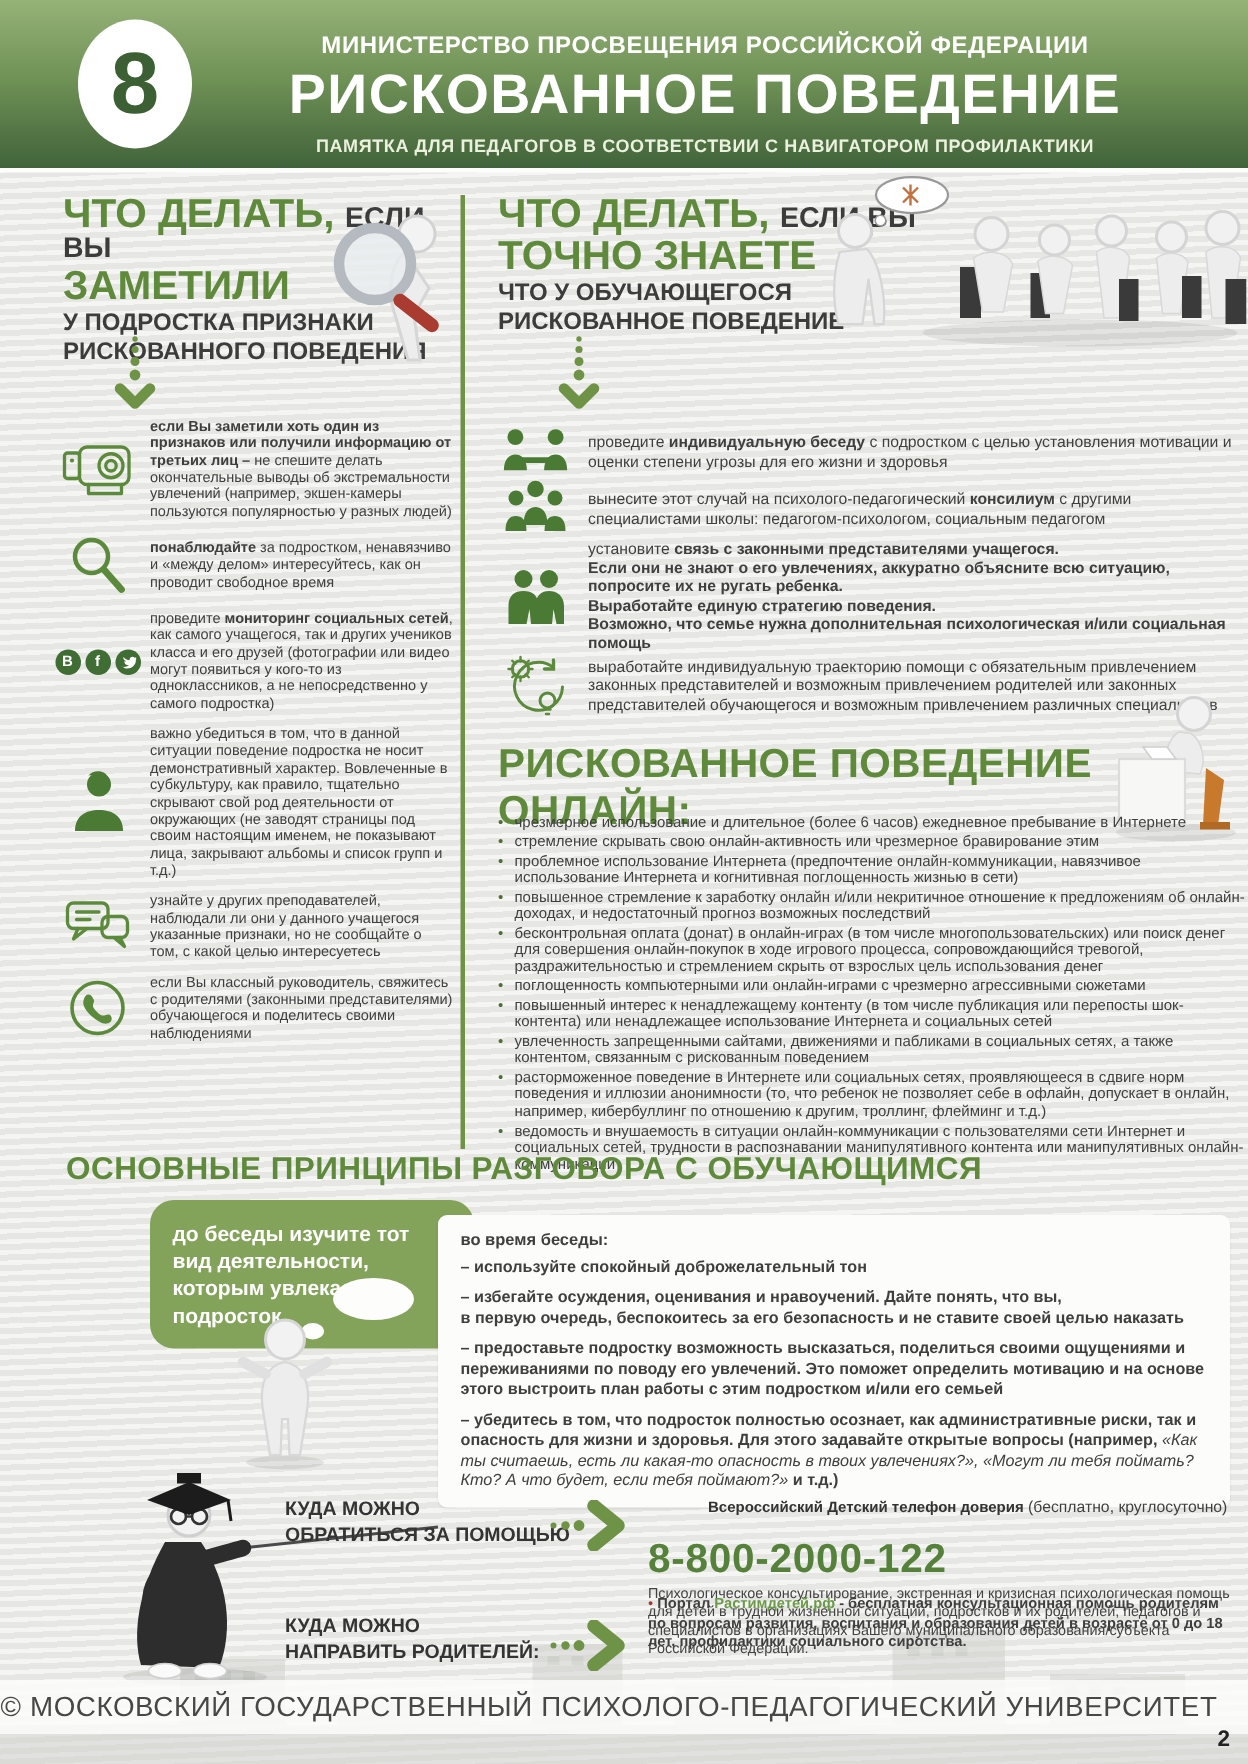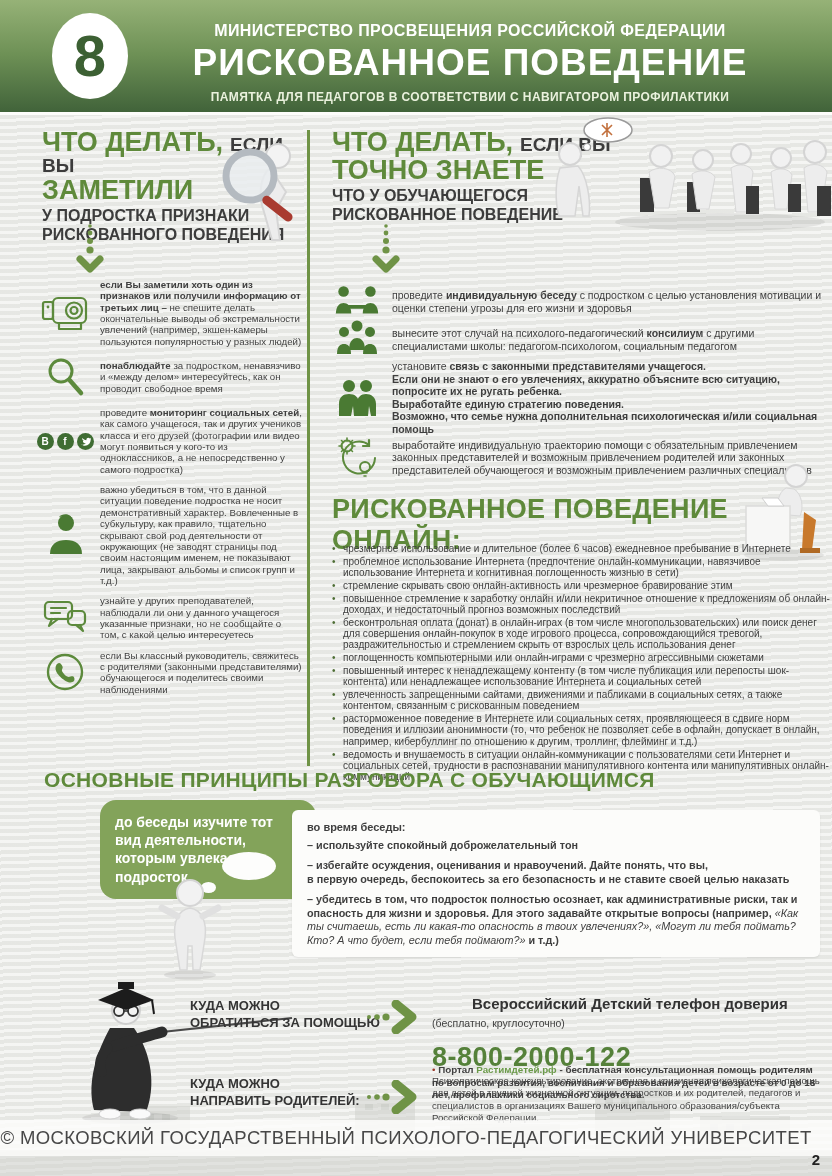--- a/index.html
+++ b/index.html
@@ -52,21 +52,21 @@
   .tail2{position:absolute;left:201px;top:882px;width:15px;height:11px;background:#fdfdfc;border-radius:50%;}
   .talk-box{position:absolute;left:292px;top:810px;width:528px;background:#fcfcfa;border-radius:6px;
     box-shadow:0 1px 2px rgba(0,0,0,.08);padding:11px 15px 10px 15px;box-sizing:border-box;}
   .talk-box .bh{font-size:11px;font-weight:800;margin-bottom:6px;}
   .tp{font-size:10.8px;line-height:1.25;margin:0 0 7px 0;white-space:pre-line;}
   
   .hlabel{position:absolute;width:200px;font-size:13px;font-weight:800;color:#343434;line-height:1.3;}
   .lab1{left:190px;top:998px;}
   .lab2{left:190px;top:1076px;}
   .hot{position:absolute;left:432px;top:995px;width:394px;}
-  .hot .nm{font-size:15px;font-weight:800;color:#333;padding-left:40px;}
+  .hot .nm{font-size:10px;font-weight:800;color:#333;padding-left:40px;}
   .hot .nt{font-size:10.5px;color:#3f3f3f;}
   .hot .ph{font-size:27px;font-weight:800;color:#55813a;letter-spacing:.5px;margin:11px 0 2px 0;}
   .hot .ds{font-size:9.6px;line-height:1.3;color:#434343;}
   .parents{position:absolute;left:432px;top:1064px;width:394px;font-size:9.8px;line-height:1.3;}
   .parents p{margin:0;white-space:pre-line;}
   .arrow-h{position:absolute;}
   .a1{left:364px;top:1000px;} .a2{left:364px;top:1080px;}
   
   .city{position:absolute;left:0;top:1058px;width:832px;height:118px;opacity:.5;}
   .foot-band{position:absolute;left:0;top:1120px;width:832px;height:36px;background:rgba(252,252,250,.85);}
@@ -317,22 +317,22 @@
     <circle cx="58" cy="16" r="11" fill="#f2f2f2" stroke="#d4d4d4" stroke-width="2"></circle>
     <path d="M48 28c-8 4-10 18-8 26l22 2c4-8 2-22-6-27z" fill="#ededed" stroke="#d8d8d8"></path>
     <path d="M66 52 l12 8 -4 30 h-10 z" fill="#c8792c"></path>
       <rect x="62" y="88" width="20" height="5" fill="#b06a24"></rect>
     <rect x="8" y="46" width="44" height="44" fill="#f7f7f6" stroke="#dcdcda" stroke-width="1.5"></rect>
     <path d="M24 38 h16 l6 8 h-16 z" fill="#fff" stroke="#cfcfcf"></path>
     </svg>
 
   <div class="bullets">
     <div class="bullet">чрезмерное использование и длительное (более 6 часов) ежедневное пребывание в Интернете</div>
+    <div class="bullet">стремление скрывать свою онлайн-активность или чрезмерное бравирование этим</div>
     <div class="bullet">проблемное использование Интернета (предпочтение онлайн-коммуникации, навязчивое использование Интернета и когнитивная поглощенность жизнью в сети)</div>
-    <div class="bullet">стремление скрывать свою онлайн-активность или чрезмерное бравирование этим</div>
     <div class="bullet">повышенное стремление к заработку онлайн и/или некритичное отношение к предложениям об онлайн-доходах, и недостаточный прогноз возможных последствий</div>
     <div class="bullet">бесконтрольная оплата (донат) в онлайн-играх (в том числе многопользовательских) или поиск денег для совершения онлайн-покупок в ходе игрового процесса, сопровождающийся тревогой, раздражительностью и стремлением скрыть от взрослых цель использования денег</div>
     <div class="bullet">поглощенность компьютерными или онлайн-играми с чрезмерно агрессивными сюжетами</div>
     <div class="bullet">повышенный интерес к ненадлежащему контенту (в том числе публикация или перепосты шок-контента) или ненадлежащее использование Интернета и социальных сетей</div>
     <div class="bullet">увлеченность запрещенными сайтами, движениями и пабликами в социальных сетях, а также контентом, связанным с рискованным поведением</div>
     <div class="bullet">расторможенное поведение в Интернете или социальных сетях, проявляющееся в сдвиге норм поведения и иллюзии анонимности (то, что ребенок не позволяет себе в офлайн, допускает в онлайн, например, кибербуллинг по отношению к другим, троллинг, флейминг и т.д.)</div>
     <div class="bullet">ведомость и внушаемость в ситуации онлайн-коммуникации с пользователями сети Интернет и социальных сетей, трудности в распознавании манипулятивного контента или манипулятивных онлайн-коммуникаций</div>
   </div>
 
   <div class="principles-title">ОСНОВНЫЕ ПРИНЦИПЫ РАЗГОВОРА С ОБУЧАЮЩИМСЯ</div>
@@ -346,20 +346,21 @@
     <circle cx="32" cy="15" r="13" fill="#f2f2f2" stroke="#d5d5d5" stroke-width="2"></circle>
     <path d="M32 30 C20 32 15 44 17 60 l5 32 h7 l1-24 h4 l1 24 h7 l5-32 C49 44 44 32 32 30z" fill="#ededed" stroke="#d8d8d8" stroke-width="1.5"></path>
     <path d="M19 38 L4 30 M45 38 L60 30" stroke="#e0e0e0" stroke-width="7" stroke-linecap="round"></path>
   </svg>
 
   <div class="talk-box">
     <div class="bh">во время беседы:</div>
     <p class="tp"><span style="font-weight: 700;">– используйте спокойный доброжелательный тон</span></p>
     <p class="tp"><span style="font-weight: 700;">– избегайте осуждения, оценивания и нравоучений. Дайте понять, что вы,
 в первую очередь, беспокоитесь за его безопасность и не ставите своей целью наказать</span></p>
+    <p class="tp"><span style="font-weight: 700;">– предоставьте подростку возможность высказаться, поделиться своими ощущениями и переживаниями по поводу его увлечений. Это поможет определить мотивацию и на основе этого выстроить план работы с этим подростком и/или его семьей</span></p>
     <p class="tp" style="margin-bottom:0"><span style="font-weight: 700;">– убедитесь в том, что подросток полностью осознает, как административные риски, так и опасность для жизни и здоровья. Для этого задавайте открытые вопросы (например, </span><span style="font-style: italic;">«Как ты считаешь, есть ли какая-то опасность в твоих увлечениях?», «Могут ли тебя поймать? Кто? А что будет, если тебя поймают?»</span><span style="font-weight: 700;"> и т.д.)</span></p>
   </div>
 
   <svg class="z" style="left:52px;top:968px" width="250" height="158" viewBox="0 0 250 158">
     <ellipse cx="78" cy="150" rx="48" ry="6" fill="#000" opacity=".08"></ellipse>
     <line x1="110" y1="64" x2="240" y2="50" stroke="#4a4a4a" stroke-width="2"></line>
     <path d="M58 60 C40 92 36 122 42 142 l52 2 c10-26 6-58-12-84z" fill="#2d2d2d"></path>
     <path d="M62 78 C80 72 96 68 110 64" stroke="#2d2d2d" stroke-width="11" stroke-linecap="round" fill="none"></path>
     <path d="M56 80 c-8 8-10 18-6 24" stroke="#2d2d2d" stroke-width="10" stroke-linecap="round" fill="none"></path>
     <circle cx="74" cy="42" r="14" fill="#f2f2f2" stroke="#cfcfcf" stroke-width="2"></circle>

